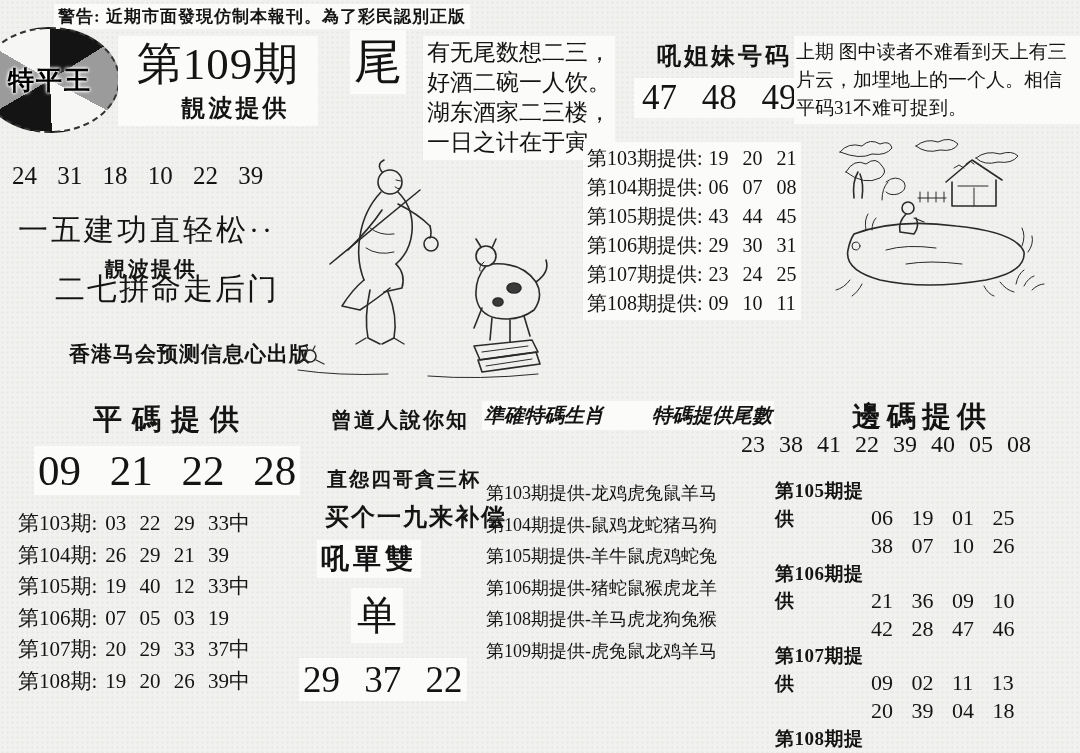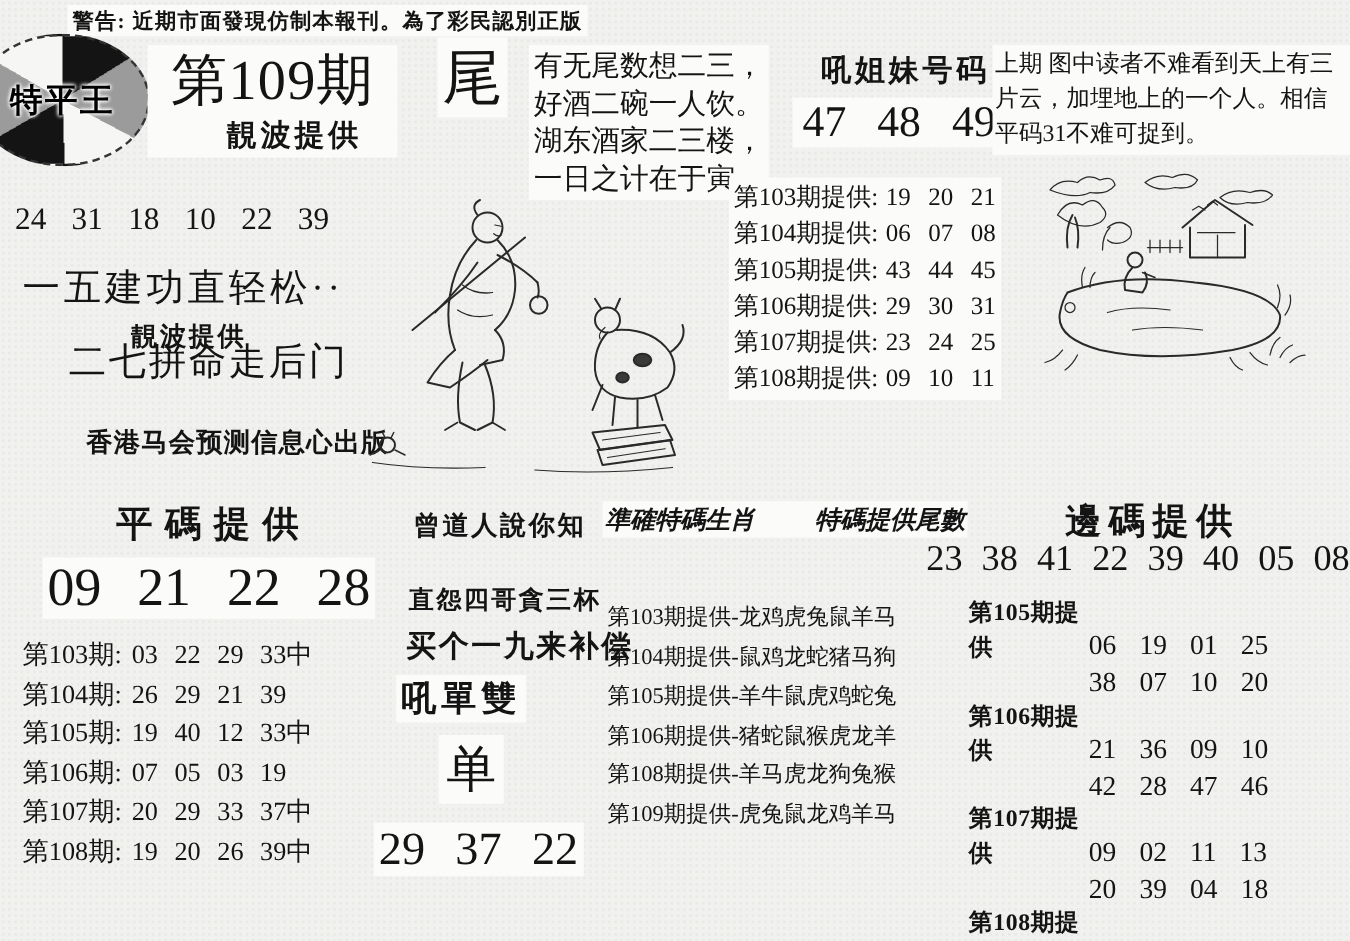--- a/index.html
+++ b/index.html
@@ -55,21 +55,21 @@
   .zeng-ds-value{left:351px;top:588px;font-size:40px;background:#fbfbf9;padding:0 6px;}
   .zeng-numbers{left:299px;top:658px;font-size:37px;word-spacing:15px;white-space:nowrap;background:#fbfbf9;padding:0 4px;}
 
   .sx-head{left:482px;top:401px;font-size:20px;white-space:nowrap;background:#fbfbf9;padding:1px 2px;font-style:italic;}
   .sx-head .gap{display:inline-block;width:48px;}
   .sx-current{left:482px;top:438px;font-size:23px;white-space:nowrap;}
   .sx-current .tails{font-size:24px;letter-spacing:10px;margin-left:2px;}
   .sx-history{left:486px;top:478px;font-size:18px;line-height:31.5px;white-space:nowrap;}
 
   .bm-title{left:817px;top:397px;font-size:29px;letter-spacing:6px;white-space:nowrap;}
-  .bm-current{left:741px;top:431px;font-size:29px;word-spacing:8px;white-space:nowrap;text-align:right;}
+  .bm-current{left:741px;top:431px;font-size:24px;word-spacing:8px;white-space:nowrap;text-align:right;}
   .bm-history{left:775px;top:477px;font-size:22px;line-height:27.5px;}
   .bm-history .lbl{font-size:19px;font-weight:bold;display:inline-block;width:96px;letter-spacing:0.5px;}
   .bm-history .nums{word-spacing:13px;}
   .bm-history .cont{margin-left:96px;}
 
   .illus{stroke:#2a2a2a;fill:none;stroke-width:1.6;stroke-linecap:round;stroke-linejoin:round;}
 </style>
 </head>
 <body>
 
@@ -233,21 +233,21 @@
 
       <div><span>第109期提供-</span><span>虎兔鼠龙鸡羊马</span></div>
     </div>
 
   <div class="abs bm-title brush">邊碼提供</div>
   <div class="abs bm-current">23 38 41 22 39 40 05 08</div>
   <div class="abs bm-history">
 
       <div>
         <div><span class="lbl">第105期提供</span><span class="nums">06 19 01 25</span></div>
-        <div class="cont"><span class="nums">38 07 10 20</span></div>
+        <div class="cont"><span class="nums">38 07 10 26</span></div>
       </div>
 
       <div>
         <div><span class="lbl">第106期提供</span><span class="nums">21 36 09 10</span></div>
         <div class="cont"><span class="nums">42 28 47 46</span></div>
       </div>
 
       <div>
         <div><span class="lbl">第107期提供</span><span class="nums">09 02 11 13</span></div>
         <div class="cont"><span class="nums">20 39 04 18</span></div>

